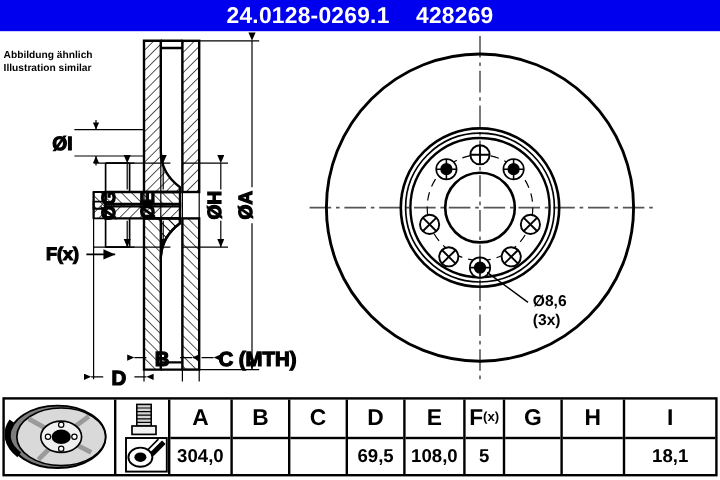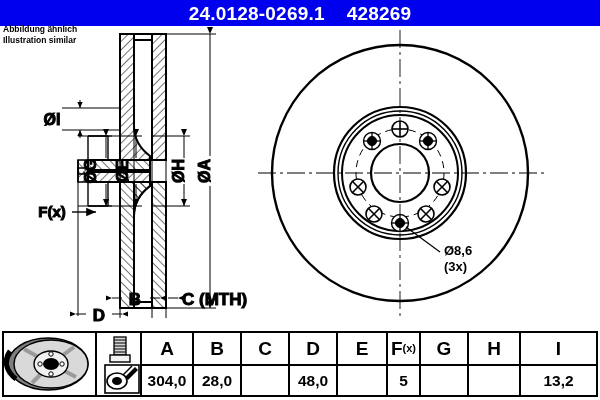--- a/index.html
+++ b/index.html
@@ -8,21 +8,21 @@
   #app{position:relative;width:596px;height:400px;background:#fff;}
 
   
   .header{position:absolute;left:0;top:0;width:600px;height:26px;
           background:#0000ee;display:flex;align-items:center;justify-content:center;}
   .header .ttl{color:#ffffff;font-size:19px;font-weight:bold;letter-spacing:.2px;
                line-height:19px;white-space:pre;}
   .header .gap{display:inline-block;width:22px;}
 
   
-  .simnote{position:absolute;left:3px;top:24px;font-size:8.5px;font-weight:bold;
+  .simnote{position:absolute;left:3px;top:40px;font-size:8.5px;font-weight:bold;
            color:#000;line-height:10.5px;white-space:pre;}
 
   
   .draw{position:absolute;left:0;top:26px;width:600px;height:300px;}
   .draw svg{display:block;}
 
   
   .tbl{position:absolute;left:2px;top:331px;width:596px;height:66px;
        border:2px solid #000;box-sizing:border-box;display:flex;background:#fff;}
   .pic-cell{width:93px;border-right:2px solid #000;box-sizing:border-box;
@@ -308,45 +308,45 @@
       </svg>
     </div>
 
     <div class="cols">
       <div class="col c-A">
         <div class="hd">A</div>
         <div class="vl">304,0</div>
       </div>
       <div class="col c-B">
         <div class="hd">B</div>
-        <div class="vl">28,0</div>
       </div>
       <div class="col c-C">
         <div class="hd">C</div>
       </div>
       <div class="col c-D">
         <div class="hd">D</div>
-        <div class="vl">48,0</div>
+        <div class="vl">69,5</div>
       </div>
       <div class="col c-E">
         <div class="hd">E</div>
+        <div class="vl">108,0</div>
       </div>
       <div class="col c-F">
         <div class="hd">
             <span>F</span>
             <span class="sub">(x)</span>
           </div>
         <div class="vl">5</div>
       </div>
       <div class="col c-G">
         <div class="hd">G</div>
       </div>
       <div class="col c-H">
         <div class="hd">H</div>
       </div>
       <div class="col c-I">
         <div class="hd">I</div>
-        <div class="vl">13,2</div>
+        <div class="vl">18,1</div>
       </div>
     </div>
   </div>
 
 </div>
 
 </body></html>

